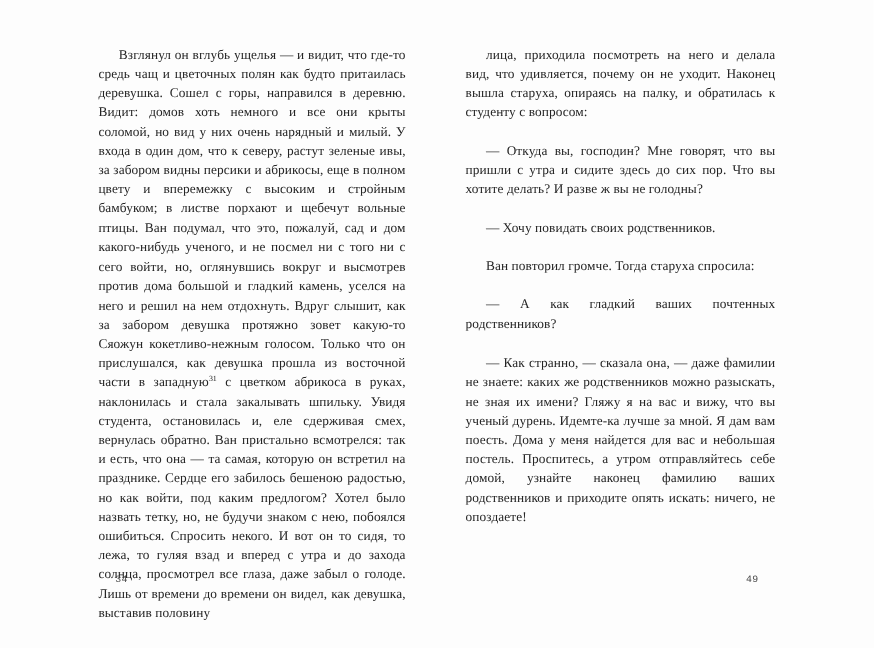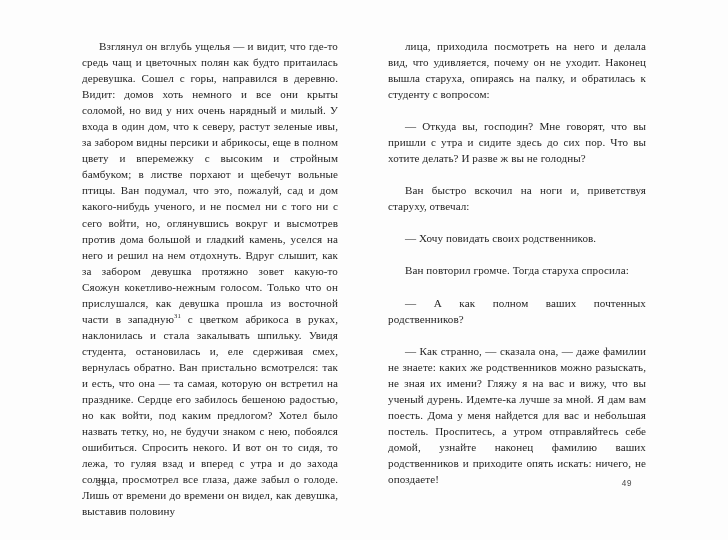--- a/index.html
+++ b/index.html
@@ -97,22 +97,21 @@
     </div>
     <div class="folio folio-left">34</div>
   </div>
 
   <div class="gutter"></div>
 
   <div class="page page-right">
     <div class="text-block">
       <p class="para">лица, приходила посмотреть на него и делала вид, что удивляется, почему он не уходит. Наконец вышла старуха, опираясь на палку, и обратилась к студенту с вопросом:</p>
       <p class="para">— Откуда вы, господин? Мне говорят, что вы пришли с утра и сидите здесь до сих пор. Что вы хотите делать? И разве ж вы не голодны?</p>
-      <p class="para">Ван быстро вскочил на ноги и, приветствуя старуху, отвечал:</p>
       <p class="para">— Хочу повидать своих родственников.</p>
       <p class="para">Ван повторил громче. Тогда старуха спросила:</p>
-      <p class="para">— А как полном ваших почтенных родственников?</p>
+      <p class="para">— А как гладкий ваших почтенных родственников?</p>
       <p class="para">— Как странно, — сказала она, — даже фамилии не знаете: каких же родственников можно разыскать, не зная их имени? Гляжу я на вас и вижу, что вы ученый дурень. Идемте-ка лучше за мной. Я дам вам поесть. Дома у меня найдется для вас и небольшая постель. Проспитесь, а утром отправляйтесь себе домой, узнайте наконец фамилию ваших родственников и приходите опять искать: ничего, не опоздаете!</p>
     </div>
     <div class="folio folio-right">49</div>
   </div>
 
 </div>
 
 </body></html>

